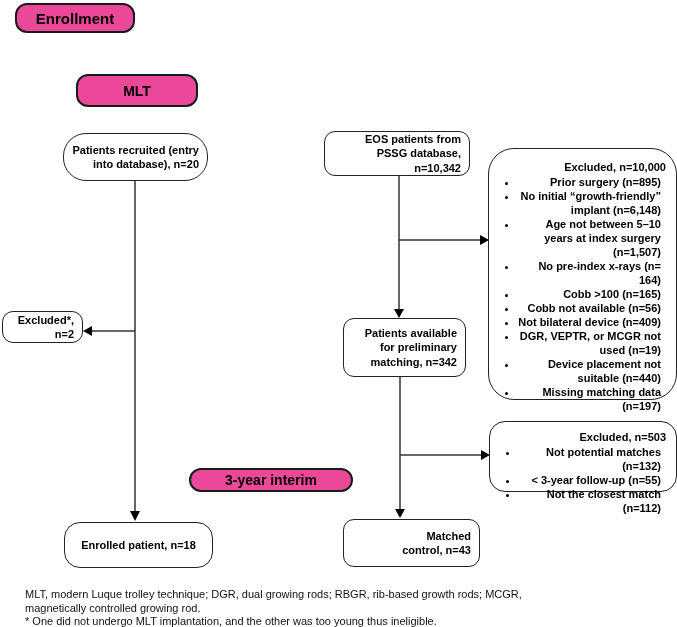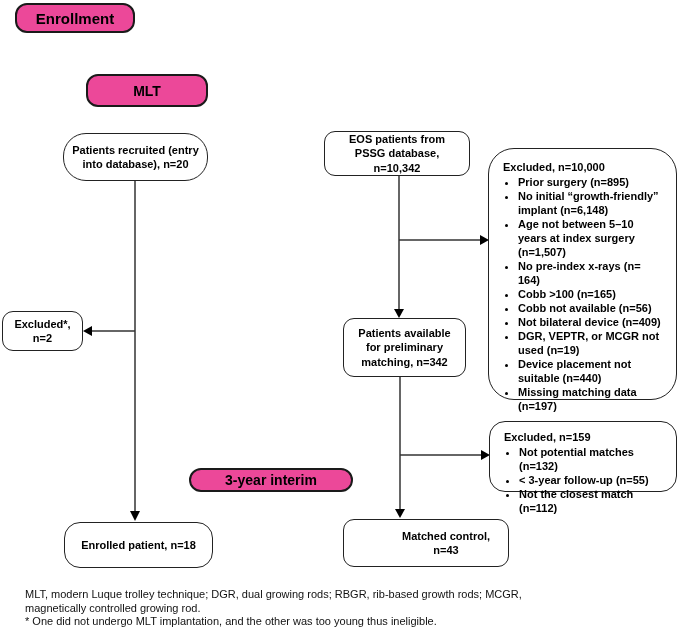--- a/index.html
+++ b/index.html
@@ -27,32 +27,32 @@
     color: #000;
   }
   .flow-box {
     position: absolute;
     background: #ffffff;
     border: 1.6px solid #222;
     border-radius: 11px;
     display: flex;
     align-items: center;
     justify-content: center;
-    text-align: center;
+    text-align: right;
     font-weight: 700;
     font-size: 11px;
     line-height: 1.3;
     padding: 3px 8px;
     color: #000;
   }
   .list-box {
     position: absolute;
     background: #ffffff;
     border: 1.6px solid #222;
-    text-align: left;
+    text-align: right;
     font-weight: 700;
     font-size: 11px;
     line-height: 14px;
     padding: 11px 10px 8px 14px;
     color: #000;
   }
   .list-box ul {
     margin: 1px 5px 0 0;
     padding-left: 15px;
     list-style-type: disc;
@@ -98,55 +98,55 @@
 
     <line x1="400" y1="377" x2="400" y2="510" stroke="#333" stroke-width="1.5"></line>
     <polygon points="395,509 405,509 400,518" fill="#000"></polygon>
 
     <line x1="400" y1="455" x2="481" y2="455" stroke="#333" stroke-width="1.5"></line>
     <polygon points="481,450 481,460 490,455" fill="#000"></polygon>
   </svg>
 
   <div class="blue-box fs-15" style="left:15px; top:3px; width:120px; height:30px;">Enrollment</div>
 
-  <div class="blue-box fs-14" style="left:86px; top:74px; width:122px; height:33px;">MLT</div>
+  <div class="blue-box fs-14" style="left:76px; top:74px; width:122px; height:33px;">MLT</div>
 
 
   <div class="blue-box fs-14" style="left:189px; top:468px; width:164px; height:24px;">3-year interim</div>
 
   <div class="flow-box" style="left:63px; top:133px; width:145px; height:48px;border-radius:23px;">Patients recruited (entry into database), n=20</div>
 
   <div class="flow-box" style="left:324px; top:131px; width:146px; height:45px;">EOS patients from PSSG database, n=10,342</div>
 
-  <div class="flow-box" style="left:2px; top:311px; width:81px; height:40px;">Excluded*, n=2</div>
+  <div class="flow-box" style="left:2px; top:311px; width:81px; height:32px;">Excluded*, n=2</div>
 
   <div class="flow-box" style="left:343px; top:318px; width:123px; height:59px;">Patients available for preliminary matching, n=342</div>
 
   <div class="flow-box" style="left:64px; top:522px; width:149px; height:46px;border-radius:16px;">Enrolled patient, n=18</div>
 
-  <div class="flow-box" style="left:343px; top:519px; width:166px; height:48px;padding-left:48px;">Matched control, n=43</div>
+  <div class="flow-box" style="left:343px; top:519px; width:137px; height:48px;padding-left:48px;">Matched control, n=43</div>
 
   <div class="list-box" style="left:488px; top:148px; width:189px; height:252px; border-radius:26px;">
     <div>Excluded, n=10,000</div>
     <ul>
         <li>Prior surgery (n=895)</li>
         <li>No initial “growth-friendly” implant (n=6,148)</li>
         <li>Age not between 5–10 years at index surgery (n=1,507)</li>
         <li>No pre-index x-rays (n= 164)</li>
         <li>Cobb &gt;100 (n=165)</li>
         <li>Cobb not available (n=56)</li>
         <li>Not bilateral device (n=409)</li>
         <li>DGR, VEPTR, or MCGR not used (n=19)</li>
         <li>Device placement not suitable (n=440)</li>
         <li>Missing matching data (n=197)</li>
       </ul>
   </div>
 
   <div class="list-box" style="left:489px; top:421px; width:188px; height:71px; border-radius:16px; padding-top:8px;">
-    <div>Excluded, n=159</div>
+    <div>Excluded, n=503</div>
     <ul>
         <li>Not potential matches (n=132)</li>
         <li>&lt; 3-year follow-up (n=55)</li>
         <li>Not the closest match (n=112)</li>
       </ul>
   </div>
 
   <div class="footnotes">
     <div>MLT, modern Luque trolley technique; DGR, dual growing rods; RBGR, rib-based growth rods; MCGR,</div>
     <div>magnetically controlled growing rod.</div>

